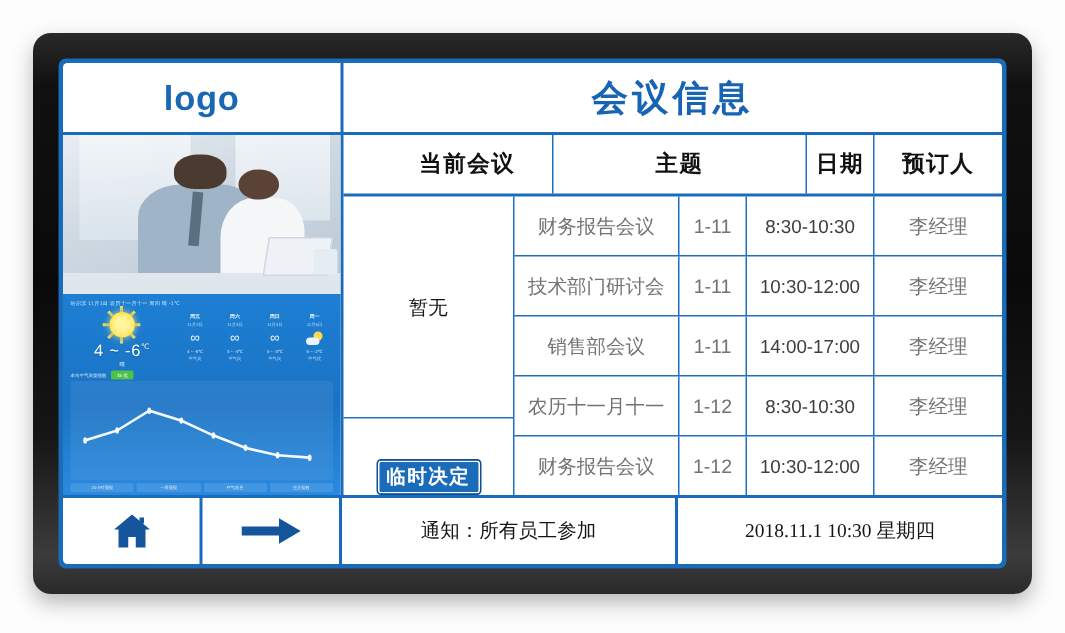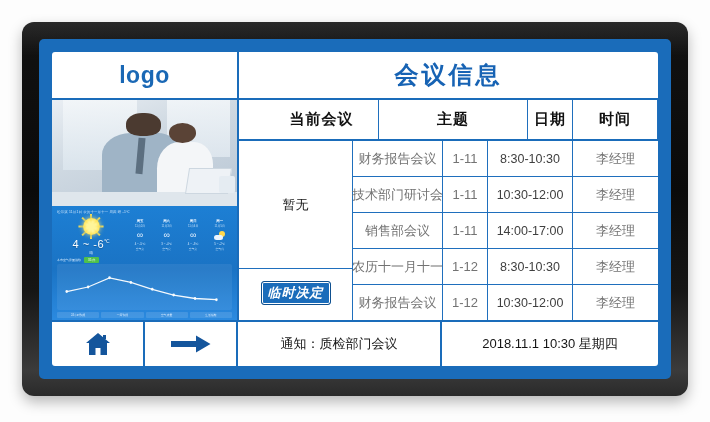--- a/index.html
+++ b/index.html
@@ -19,21 +19,21 @@
   }
   .bezel-gloss{
     position:absolute;left:0;top:0;width:100%;height:34px;border-radius:12px 12px 0 0;
     background:linear-gradient(180deg,rgba(255,255,255,0.10),rgba(255,255,255,0));
     pointer-events:none;
   }
 
   
   .screen{
     position:absolute;left:17px;top:17px;width:632px;height:340px;
-    background:#1a6cba;border-radius:5px;padding:13px;box-sizing:border-box;
+    background:#1a6cba;border-radius:5px;padding:3px;box-sizing:border-box;
   }
   .screen-inner{
     position:relative;width:100%;height:100%;background:#ffffff;border-radius:3px;
     box-sizing:border-box;display:flex;flex-direction:column;
   }
 
   
   .header{
     height:48px;display:flex;flex:0 0 48px;
     border-bottom:2px solid #1a6cba;box-sizing:border-box;
@@ -121,21 +121,21 @@
 
   
   .table-col{flex:1;display:flex;flex-direction:column;min-width:0;}
   .trow{display:flex;border-bottom:1px solid #1f6fbd;box-sizing:border-box;}
   .trow:last-child{border-bottom:none;}
   .thead{flex:0 0 41px;height:41px;border-bottom:2px solid #1a6cba;}
   .tbody-wrap{flex:1;display:flex;min-height:0;}
   .c-cur{width:114px;flex:0 0 114px;border-right:1px solid #1f6fbd;box-sizing:border-box;
          display:flex;flex-direction:column;gap:12px;}
   .c-cur-span{flex:1;display:flex;align-items:center;justify-content:center;border-bottom:1px solid #1f6fbd;box-sizing:border-box;}
-  .c-cur-last{flex:0 0 39px;height:39px;display:flex;align-items:flex-start;justify-content:center;font-style:italic;}
+  .c-cur-last{flex:0 0 39px;height:39px;display:flex;align-items:flex-end;justify-content:center;}
   .rows{flex:1;display:flex;flex-direction:column;min-width:0;}
   .r{flex:1;display:flex;border-bottom:1px solid #1f6fbd;box-sizing:border-box;min-height:0;}
   .r:last-child{border-bottom:none;}
   .c-top{width:114px;flex:0 0 114px;border-right:1px solid #1f6fbd;box-sizing:border-box;
          display:flex;align-items:center;justify-content:center;margin-left:26px;}
   .c-sub{flex:1;display:flex;align-items:center;justify-content:center;border-right:1px solid #1f6fbd;box-sizing:border-box;min-width:0;}
   .c-date{width:45px;flex:0 0 45px;display:flex;align-items:center;justify-content:center;border-right:1px solid #1f6fbd;box-sizing:border-box;}
   .c-time{width:85px;flex:0 0 85px;display:flex;align-items:center;justify-content:center;border-right:1px solid #1f6fbd;box-sizing:border-box;}
   .c-who{width:85px;flex:0 0 85px;display:flex;align-items:center;justify-content:center;}
   .th{font-size:15px;font-weight:bold;color:#111;letter-spacing:1px;}
@@ -150,21 +150,21 @@
 
   
   .footer{
     flex:0 0 46px;height:46px;display:flex;border-top:2px solid #1a6cba;box-sizing:border-box;
   }
   .f-home,.f-next{
     width:93px;flex:0 0 93px;display:flex;align-items:center;justify-content:center;
     border-right:2px solid #1a6cba;box-sizing:border-box;
   }
   .f-note{flex:1;display:flex;align-items:center;justify-content:center;border-right:2px solid #1a6cba;box-sizing:border-box;}
-  .f-time{width:216px;flex:0 0 216px;display:flex;align-items:center;justify-content:center;}
+  .f-time{width:216px;flex:0 0 216px;display:flex;align-items:center;justify-content:center;font-family:Liberation Serif, serif;}
   .f-txt{font-size:13px;color:#151515;}
   .ico-home{width:26px;height:24px;}
   .ico-arrow{width:40px;height:18px;}
 </style>
 </head>
 <body>
 
 <div id="root">
   <div class="bezel">
     <div class="bezel-gloss"></div>
@@ -293,22 +293,22 @@
             <div class="trow thead">
               <div class="c-top">
                 <span class="th">当前会议</span>
               </div>
               <div class="c-sub">
                 <span class="th">主题</span>
               </div>
               <div class="c-date">
                 <span class="th">日期</span>
               </div>
-              <div class="c-time">
-                <span class="th">时间</span>
+              <div class="c-who">
+                <span class="th">预订人</span>
               </div>
             </div>
 
             <div class="tbody-wrap">
               <div class="c-cur">
                 <div class="c-cur-span">
                   <span class="none-txt">暂无</span>
                 </div>
                 <div class="c-cur-last">
                   <span class="badge">临时决定</span>
@@ -398,21 +398,21 @@
               <rect x="18" y="3" width="3" height="4" fill="#14559c"></rect>
               <rect x="11.2" y="17.6" width="3.6" height="5.4" fill="#ffffff"></rect>
             </svg>
           </div>
           <div class="f-next">
             <svg class="ico-arrow" viewBox="0 0 40 18">
               <path d="M0 6 L25 6 L25 0.5 L39.5 9 L25 17.5 L25 12 L0 12 Z" fill="#14559c"></path>
             </svg>
           </div>
           <div class="f-note">
-            <span class="f-txt">通知：质检部门会议</span>
+            <span class="f-txt">通知：所有员工参加</span>
           </div>
           <div class="f-time">
             <span class="f-txt">2018.11.1  10:30 星期四</span>
           </div>
         </div>
 
       </div>
     </div>
   </div>
 </div>

